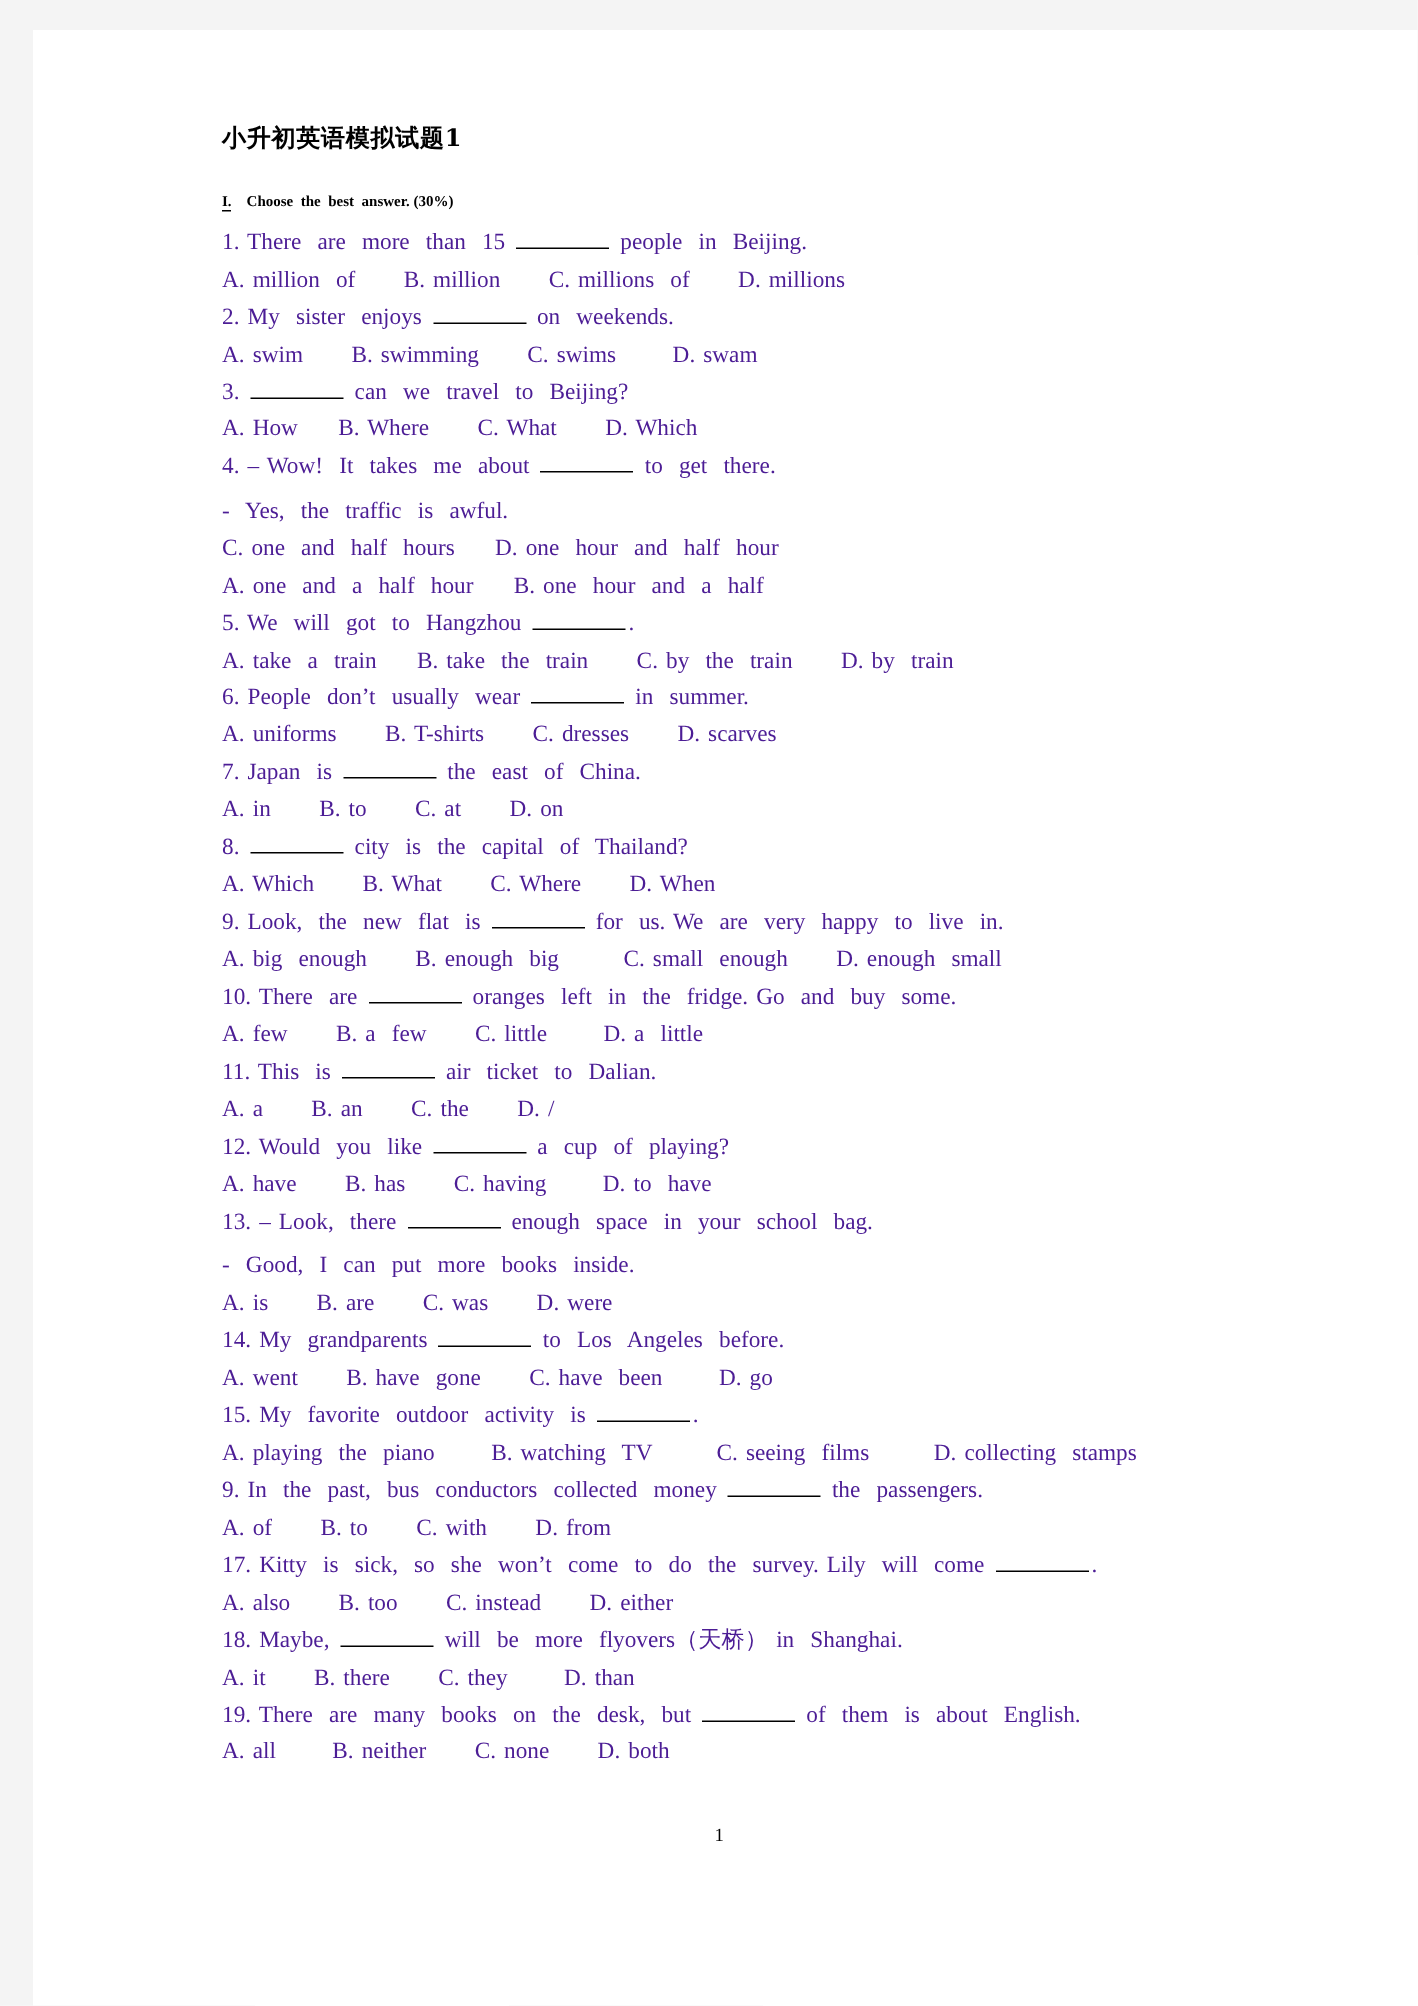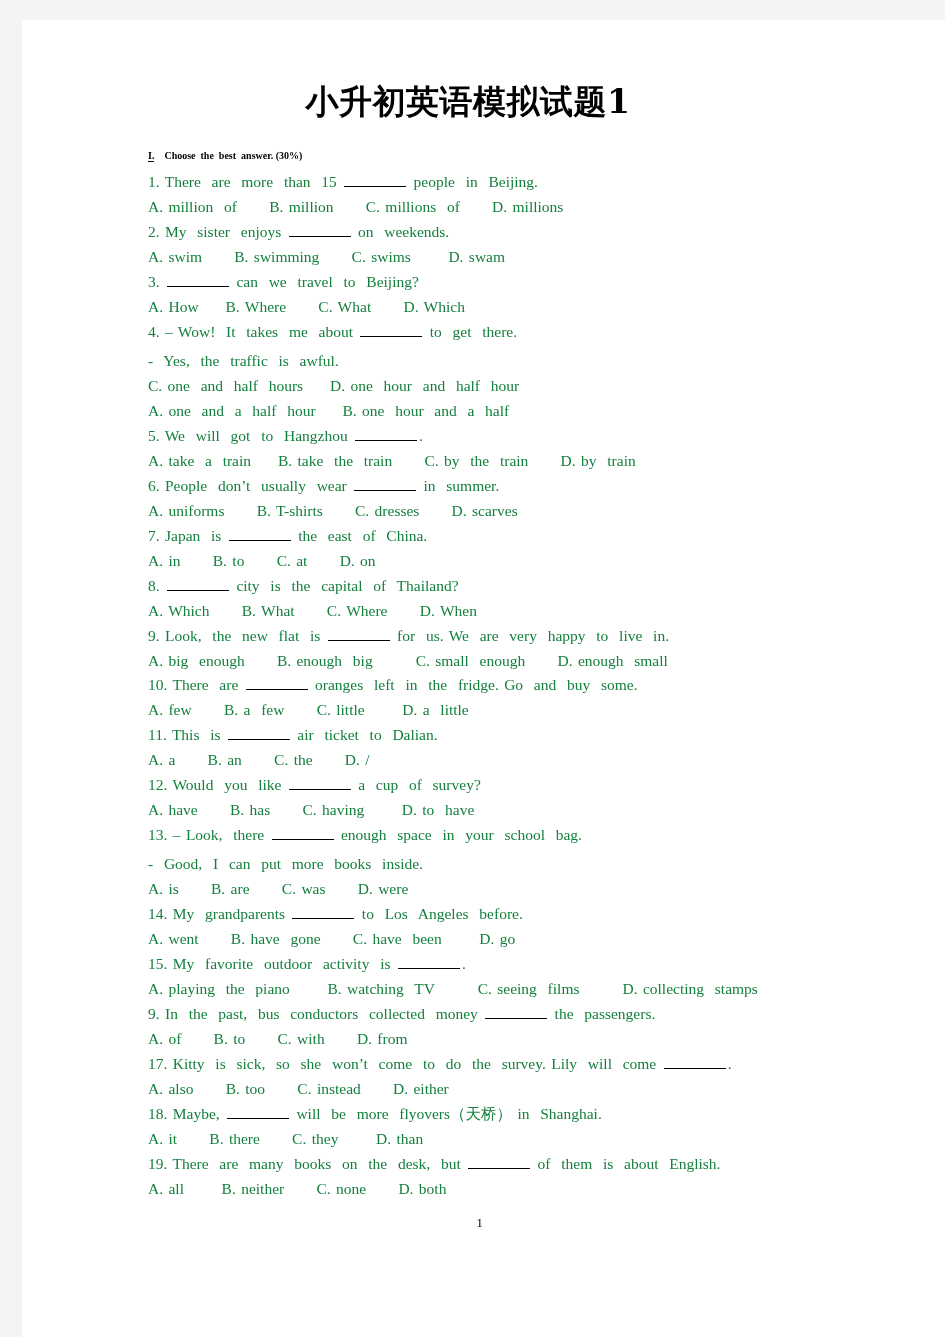--- a/index.html
+++ b/index.html
@@ -22,45 +22,44 @@
     background: #ffffff;
     box-sizing: border-box;
   }
   .content {
     position: absolute;
     left: 126px;
     top: 62px;
     width: 700px;
   }
   .doc-title {
-    text-align: center;
     font-family: "DejaVu Serif", "Liberation Serif", serif;
     font-weight: bold;
-    font-size: 33px;
+    font-size: 16px;
     letter-spacing: 0.5px;
     margin: 0 0 26px 0;
     padding-right: 60px;
     color: #000;
     line-height: 1.2;
   }
   .section-head {
     font-weight: bold;
     font-size: 10px;
     margin: 0 0 7px 0;
     line-height: 1.55;
     white-space: pre;
   }
   .section-num {
     border-bottom: 1.6px solid #000;
     padding-bottom: 0px;
   }
   .line {
     font-size: 15.5px;
     line-height: 1.61;
-    color: #15803d;
+    color: #4c1d95;
     white-space: pre-wrap;
     word-spacing: 1.5px;
     margin: 0;
   }
   .blank {
     display: inline-block;
     border-bottom: 1.3px solid #000;
     width: 62px;
     vertical-align: baseline;
     margin: 0 2px;
@@ -110,21 +109,21 @@
         <div class="line"><span>7. Japan  is </span><span class="blank"></span><span> the  east  of  China.</span></div>
         <div class="line"><span>A. in      B. to      C. at      D. on</span></div>
         <div class="line"><span>8. </span><span class="blank"></span><span> city  is  the  capital  of  Thailand?</span></div>
         <div class="line"><span>A. Which      B. What      C. Where      D. When</span></div>
         <div class="line"><span>9. Look,  the  new  flat  is </span><span class="blank"></span><span> for  us. We  are  very  happy  to  live  in.</span></div>
         <div class="line"><span>A. big  enough      B. enough  big        C. small  enough      D. enough  small</span></div>
         <div class="line"><span>10. There  are </span><span class="blank"></span><span> oranges  left  in  the  fridge. Go  and  buy  some.</span></div>
         <div class="line"><span>A. few      B. a  few      C. little       D. a  little</span></div>
         <div class="line"><span>11. This  is </span><span class="blank"></span><span> air  ticket  to  Dalian.</span></div>
         <div class="line"><span>A. a      B. an      C. the      D. /</span></div>
-        <div class="line"><span>12. Would  you  like </span><span class="blank"></span><span> a  cup  of  survey?</span></div>
+        <div class="line"><span>12. Would  you  like </span><span class="blank"></span><span> a  cup  of  playing?</span></div>
         <div class="line"><span>A. have      B. has      C. having       D. to  have</span></div>
         <div class="line"><span>13. – Look,  there </span><span class="blank"></span><span> enough  space  in  your  school  bag.</span></div>
         <div class="line"><span class="dashlead">-  Good,  I  can  put  more  books  inside.</span></div>
         <div class="line"><span>A. is      B. are      C. was      D. were</span></div>
         <div class="line"><span>14. My  grandparents </span><span class="blank"></span><span> to  Los  Angeles  before.</span></div>
         <div class="line"><span>A. went      B. have  gone      C. have  been       D. go</span></div>
         <div class="line"><span>15. My  favorite  outdoor  activity  is </span><span class="blank"></span><span>.</span></div>
         <div class="line"><span>A. playing  the  piano       B. watching  TV        C. seeing  films        D. collecting  stamps</span></div>
         <div class="line"><span>9. In  the  past,  bus  conductors  collected  money </span><span class="blank"></span><span> the  passengers.</span></div>
         <div class="line"><span>A. of      B. to      C. with      D. from</span></div>

